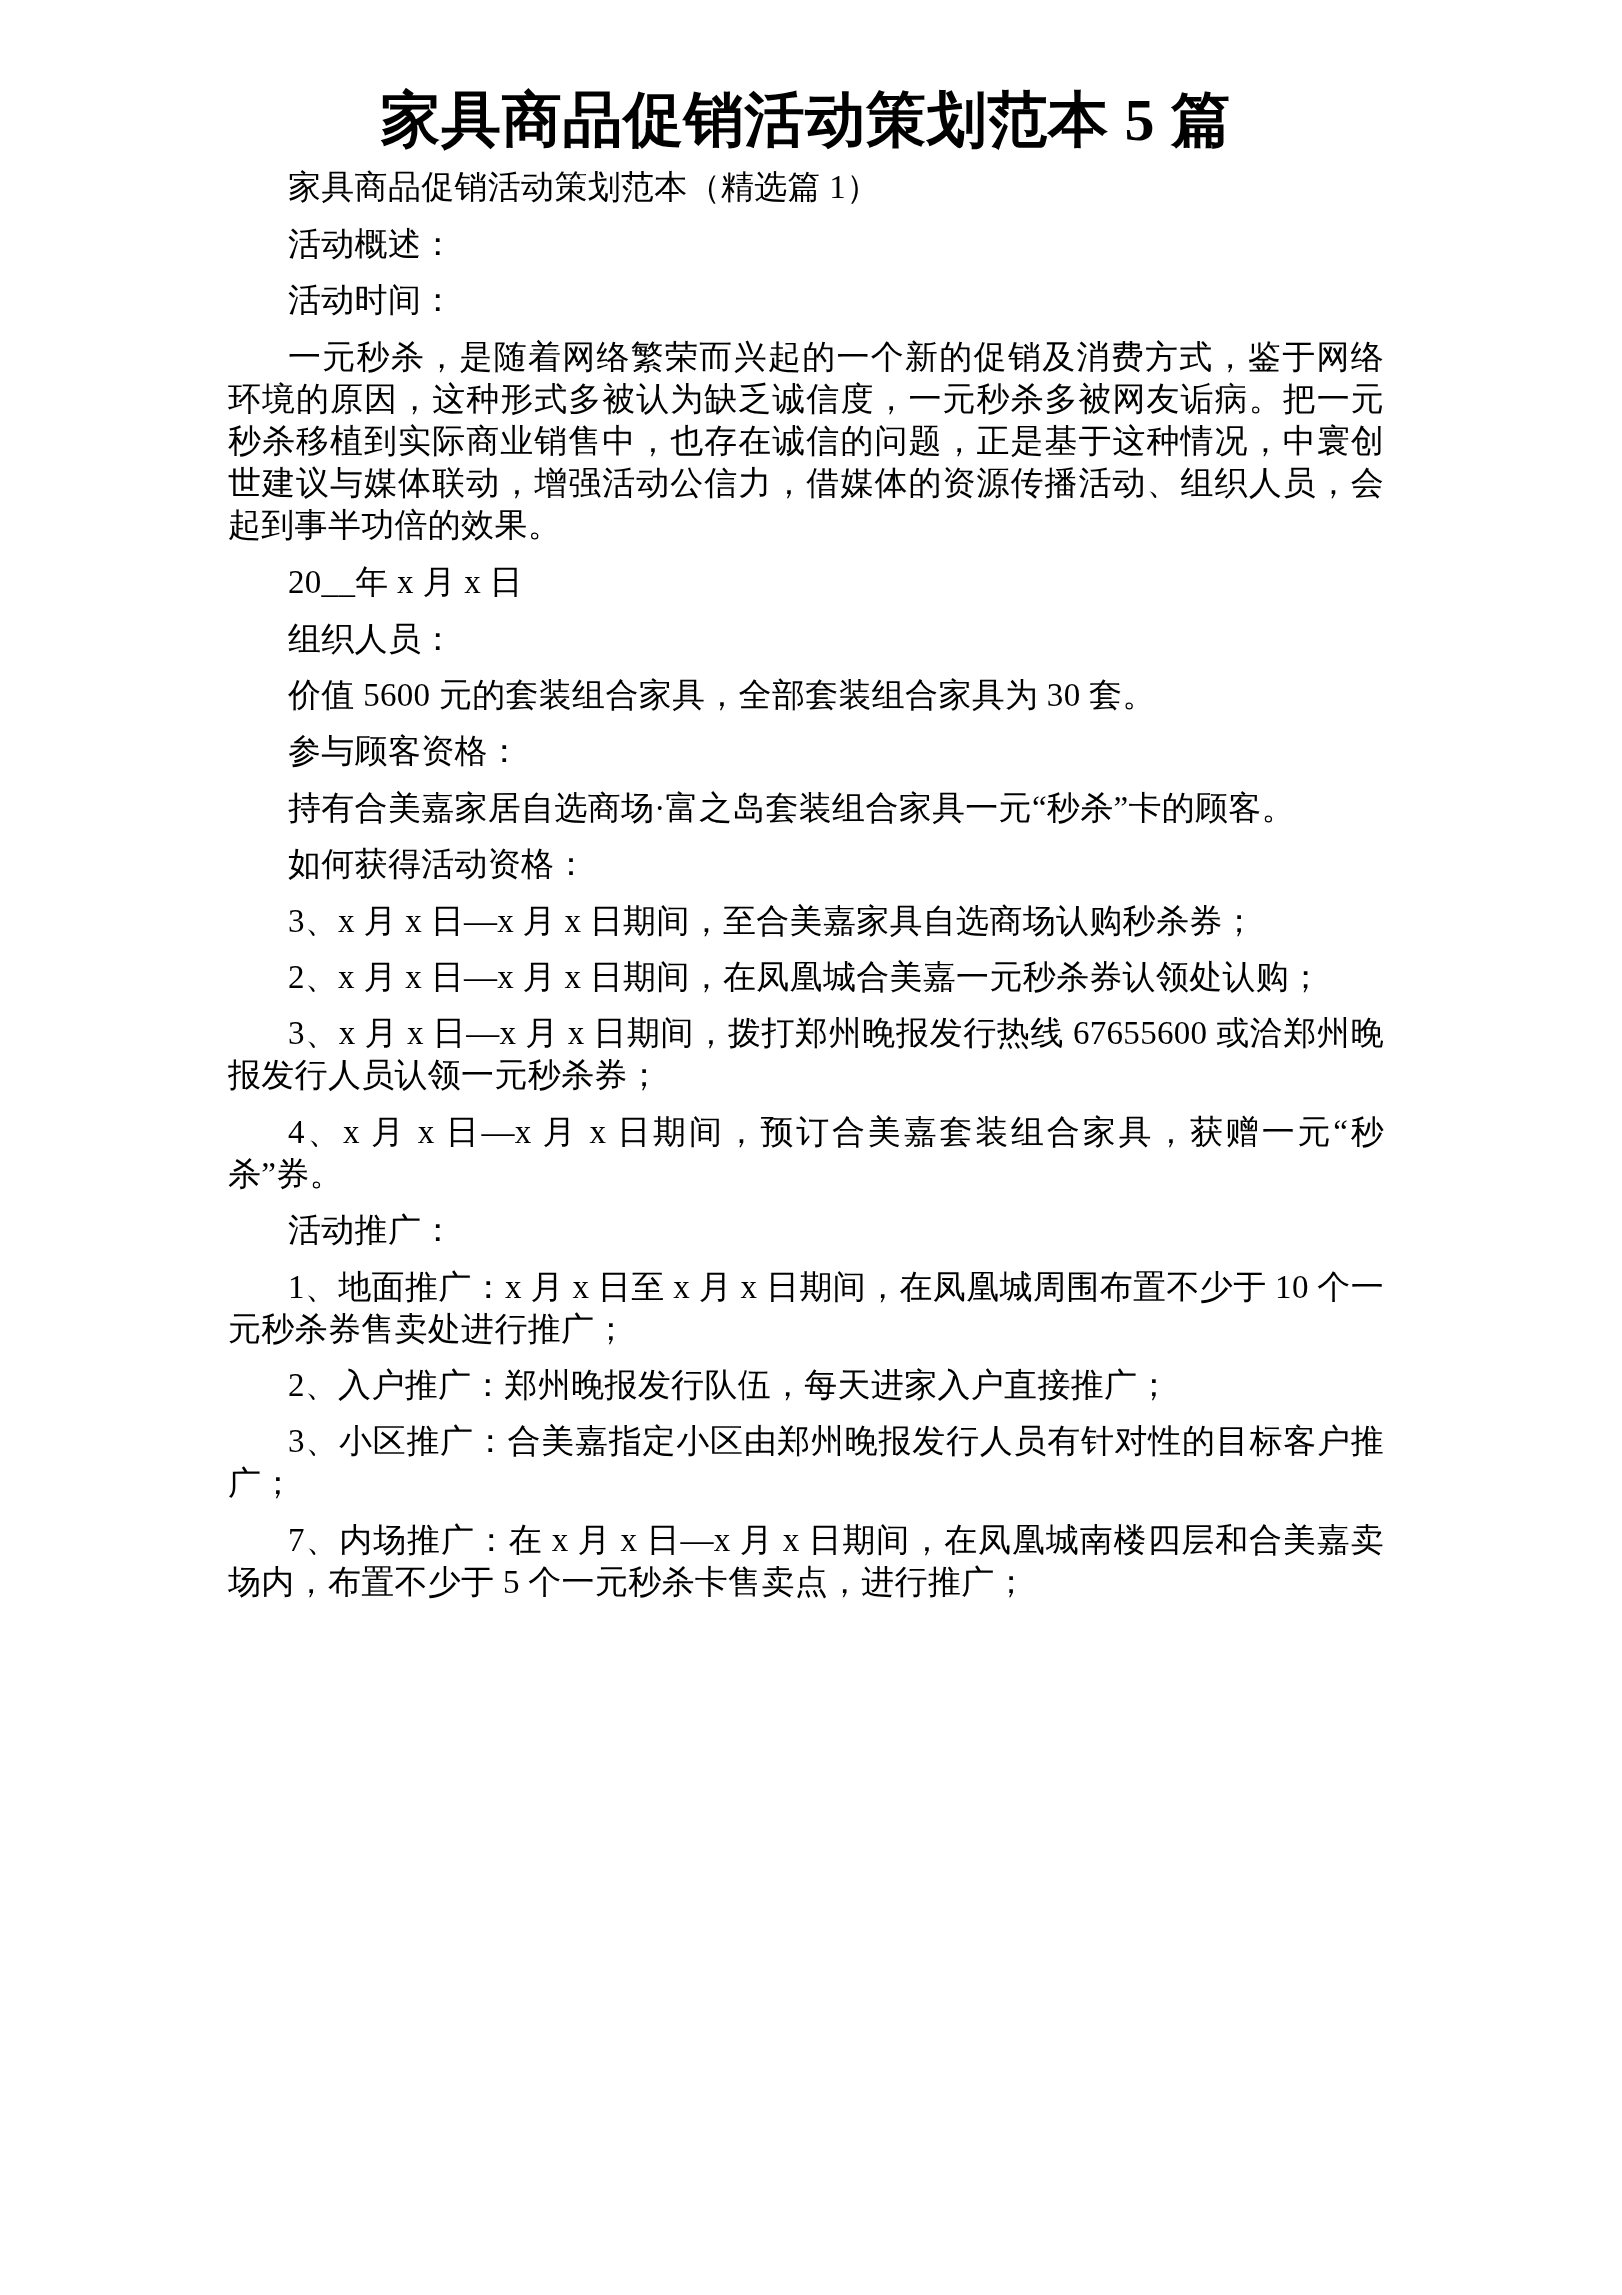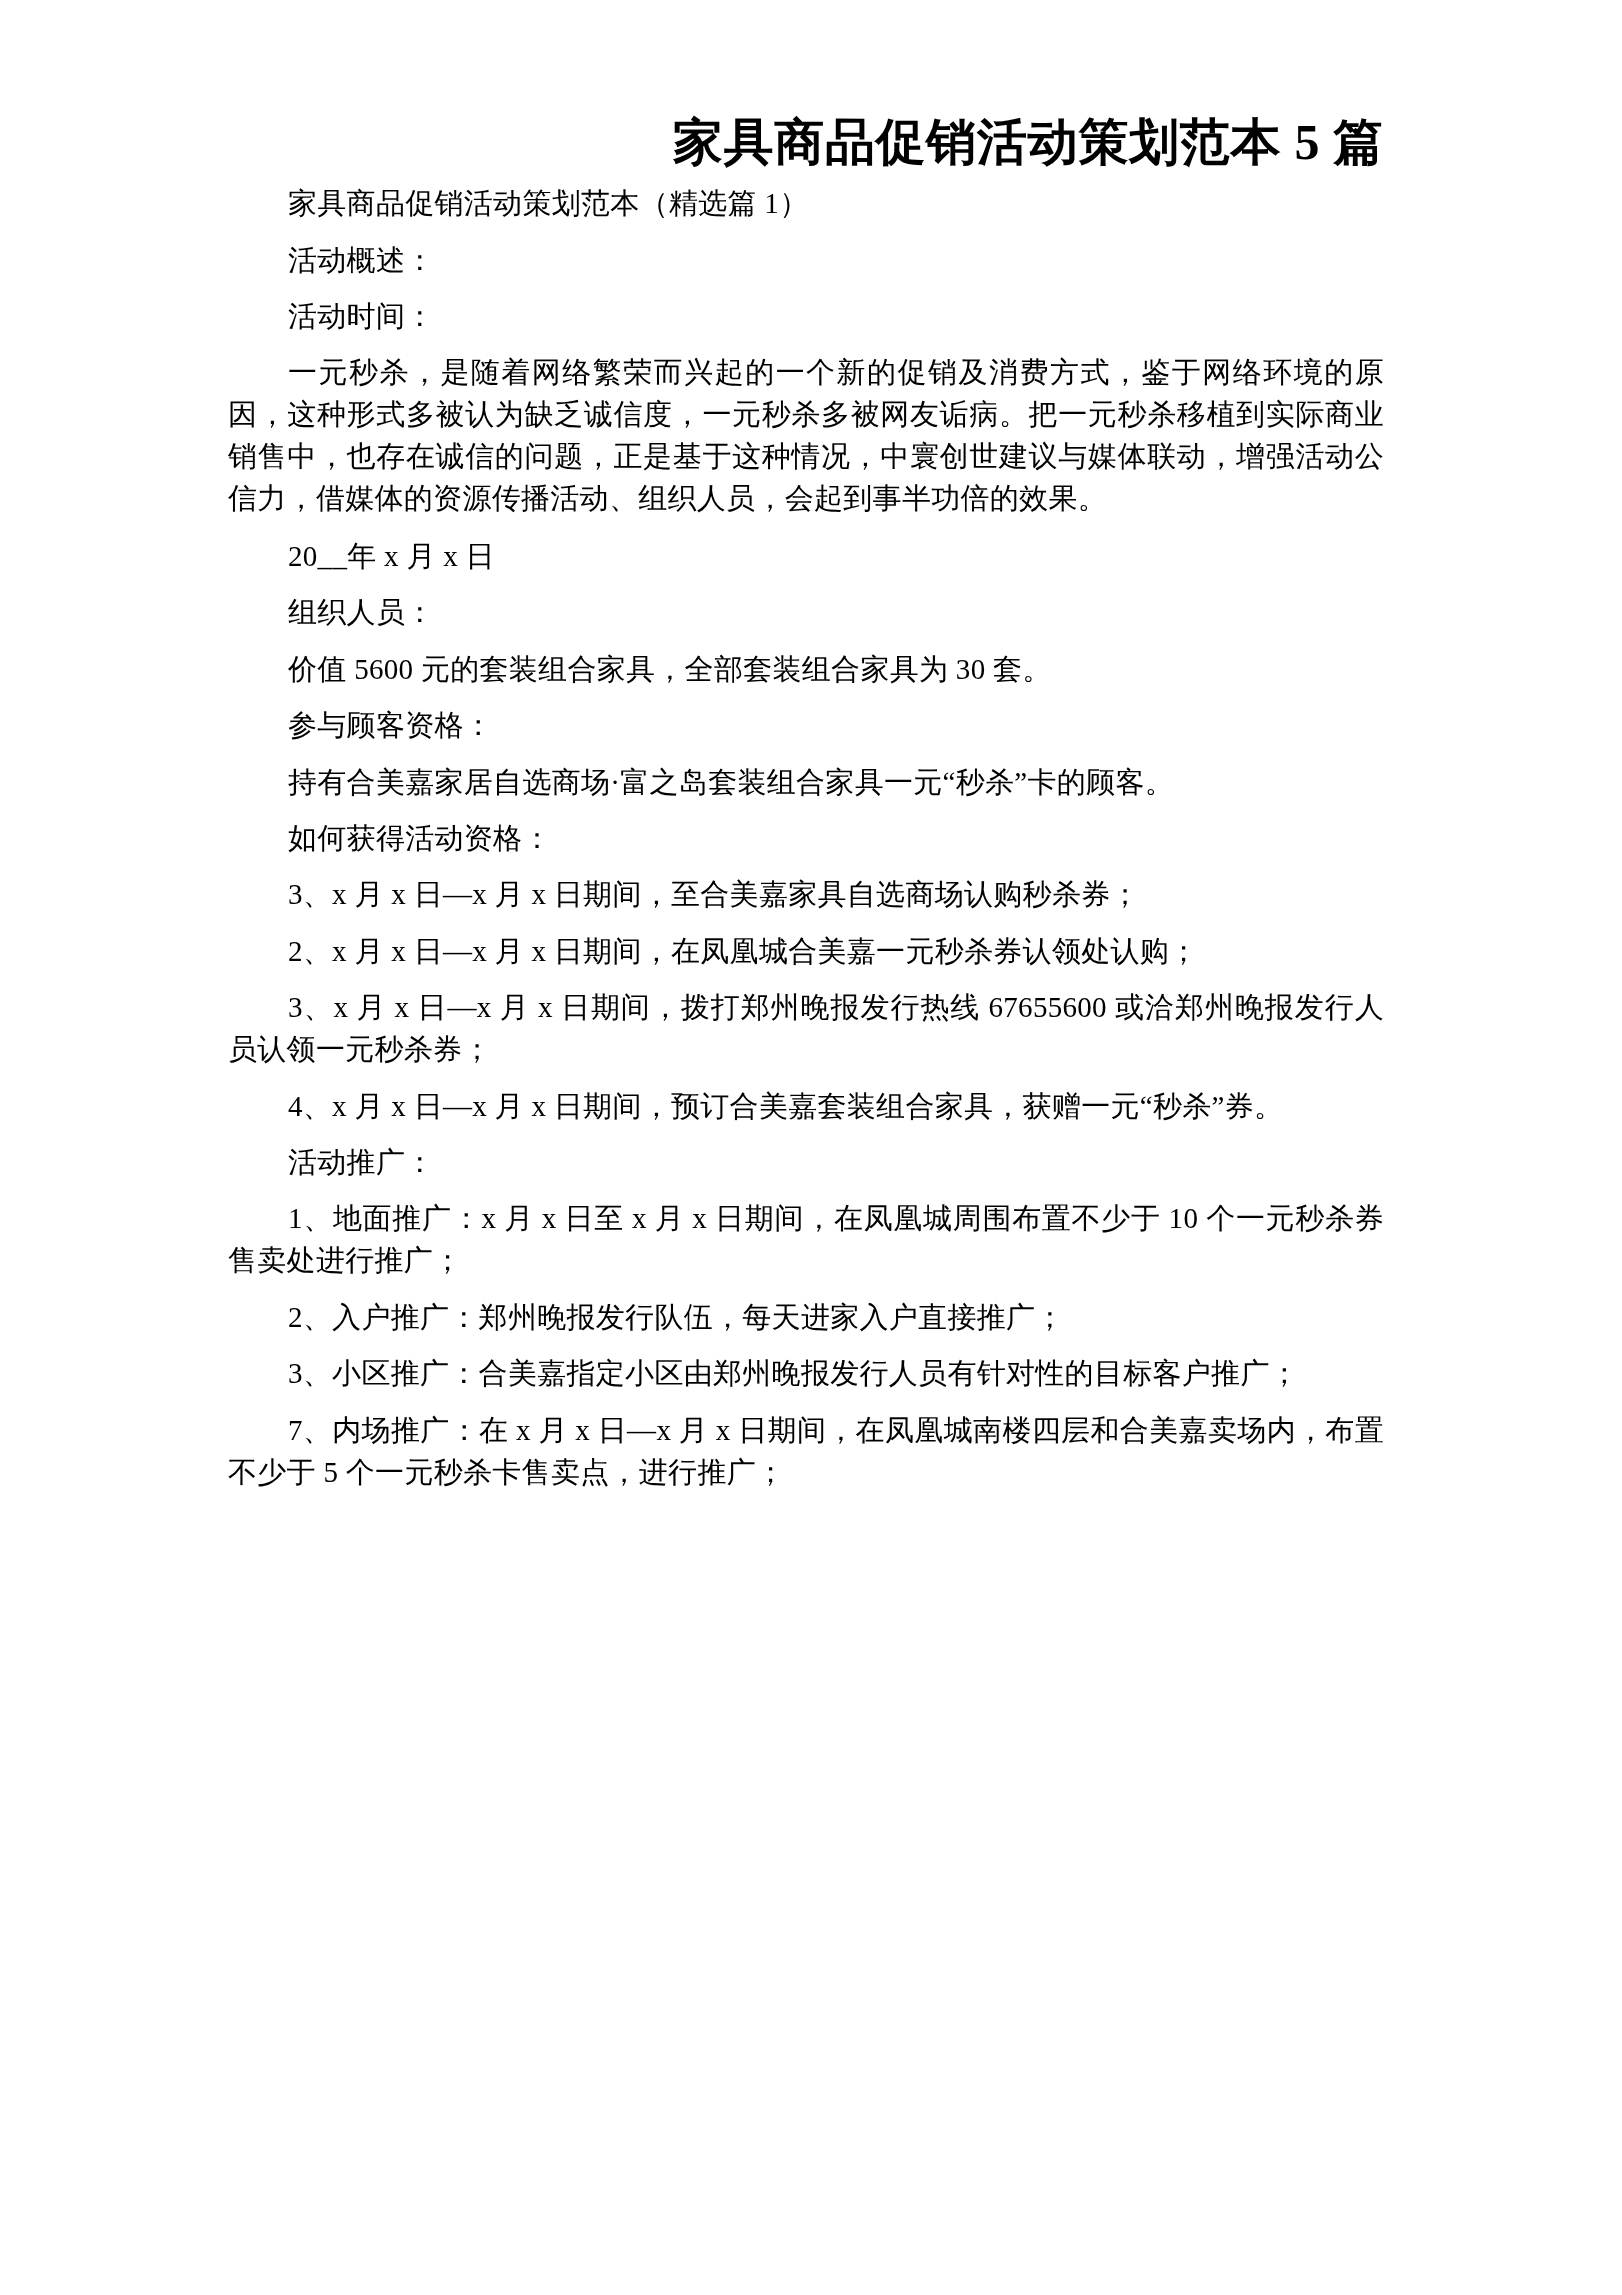--- a/index.html
+++ b/index.html
@@ -22,33 +22,33 @@
   .doc-body {
     position: absolute;
     left: 228px;
     top: 0;
     width: 1156px;
   }
 
   .doc-title {
     font-family: "Liberation Serif", "DejaVu Serif", serif;
     font-weight: bold;
-    font-size: 50px;
+    font-size: 60px;
     line-height: 1.22;
     color: #000000;
-    text-align: right;
+    text-align: center;
     letter-spacing: 0.7px;
     margin: 0;
-    padding-top: 112px;
+    padding-top: 84px;
     padding-bottom: 9.2px;
   }
 
   .para {
     font-family: "Liberation Serif", "DejaVu Serif", serif;
-    font-size: 29px;
+    font-size: 33px;
     line-height: 42px;
     color: #000000;
     margin: 0 0 15.7px 0;
     text-align: justify;
     text-justify: inter-ideograph;
     text-indent: 60px;
     word-break: break-all;
     letter-spacing: 0.3px;
   }
 

